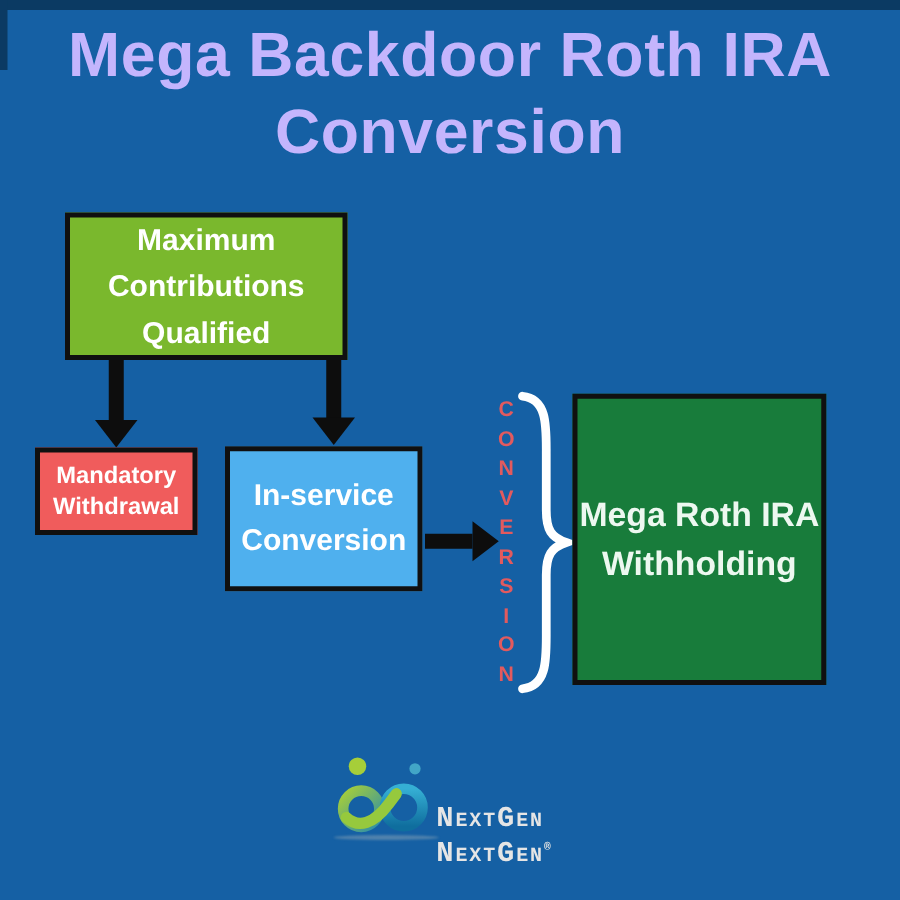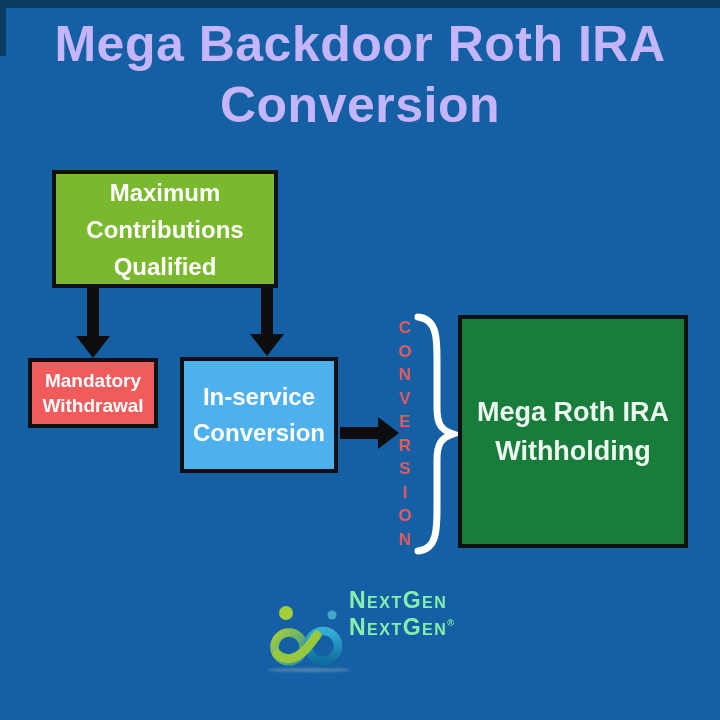--- a/index.html
+++ b/index.html
@@ -16,21 +16,21 @@
     color:#c4b5fd; font-weight:800; font-size:50px; line-height:61px; letter-spacing:.5px; }
 
   .box { position:absolute; border:4px solid #101010; display:flex; flex-direction:column;
     align-items:center; justify-content:center; text-align:center; color:#FFFFFF; font-weight:700; }
   .box-green { left:52px; top:170px; width:226px; height:118px; background:#7AB82D;
     font-size:24px; line-height:37px; }
   .box-red { left:28px; top:358px; width:130px; height:70px; background:#F05C5C;
     font-size:19px; line-height:25px; }
   .box-blue { left:180px; top:357px; width:158px; height:116px; background:#4FB0EE;
     font-size:24px; line-height:36px; }
-  .box-darkgreen { left:458px; top:315px; width:230px; height:233px; background:#187C3B;
+  .box-darkgreen { left:458px; top:315px; width:203px; height:233px; background:#187C3B;
     font-size:27px; line-height:39px; color:#EDF8F0; }
 
   .arrow-shaft-v { position:absolute; width:12px; background:#0D0D0D; }
   .arrow-head-v { position:absolute; width:0; height:0;
     border-left:17px solid transparent; border-right:17px solid transparent;
     border-top:22px solid #0D0D0D; }
   .shaft-1 { left:87px; top:288px; height:50px; }
   .head-1  { left:76px; top:336px; }
   .shaft-2 { left:261px; top:288px; height:48px; }
   .head-2  { left:250px; top:334px; }
@@ -41,22 +41,22 @@
     border-left:21px solid #0D0D0D; }
 
   .conversion-col { position:absolute; left:395px; top:318px; width:20px; height:232px;
     display:flex; flex-direction:column; justify-content:space-between; align-items:center;
     color:#E25A5E; font-weight:700; font-size:17px; }
   .brace { position:absolute; left:410px; top:311px; }
 
   .logo-symbol { position:absolute; left:264px; top:599px; }
   .logo-shadow { position:absolute; left:267px; top:668px; width:84px; height:4px;
     border-radius:50%; background:rgba(150,170,185,.45); filter:blur(1px); }
-  .brand { position:absolute; left:349px; top:589px; color:#86efac;
-    font-family:Liberation Sans, sans-serif; font-weight:700; font-variant:small-caps;
+  .brand { position:absolute; left:349px; top:644px; color:#e5e5e5;
+    font-family:Liberation Mono, monospace; font-weight:700; font-variant:small-caps;
     font-size:23px; line-height:23px; letter-spacing:1.5px; }
   .brand .reg { font-size:9px; vertical-align:super; letter-spacing:0; }
 </style>
 </head>
 <body>
 
 <div class="canvas">
 
   <div class="top-strip"></div>
   <div class="top-left-notch"></div>

